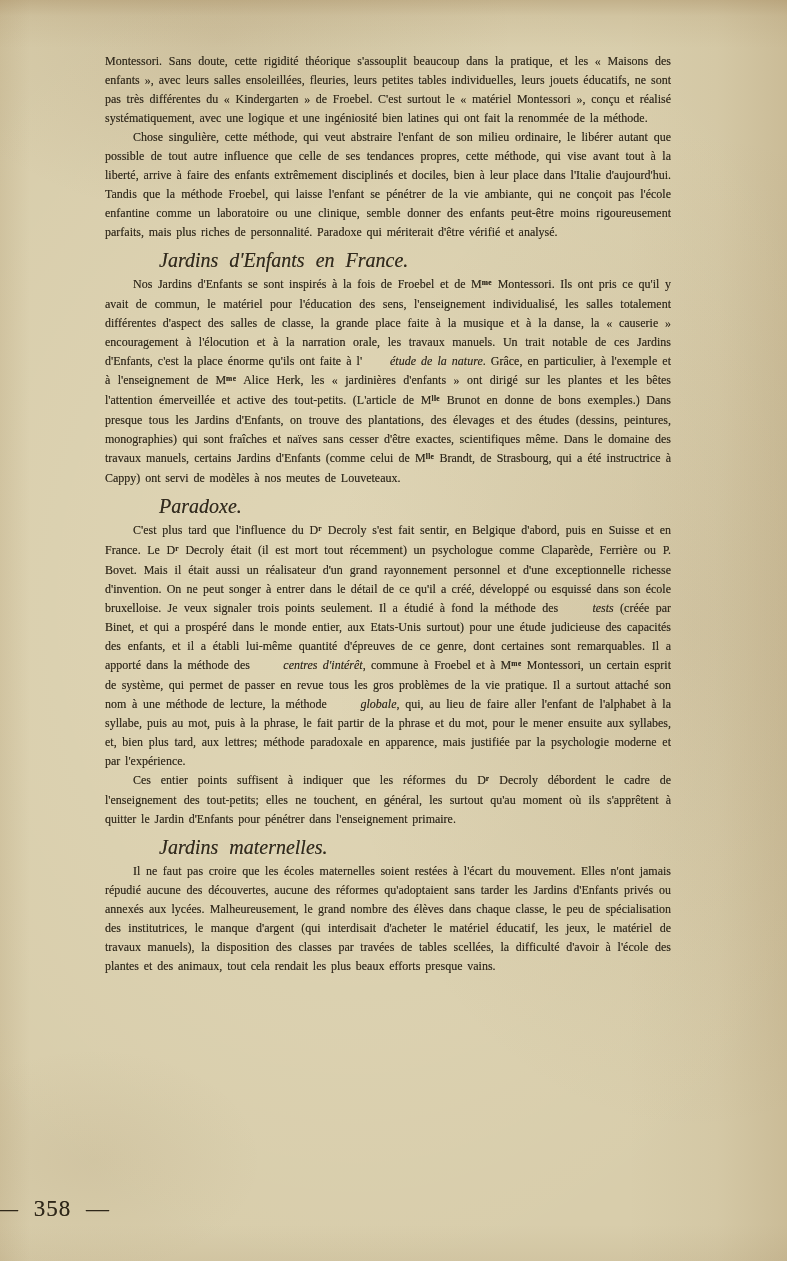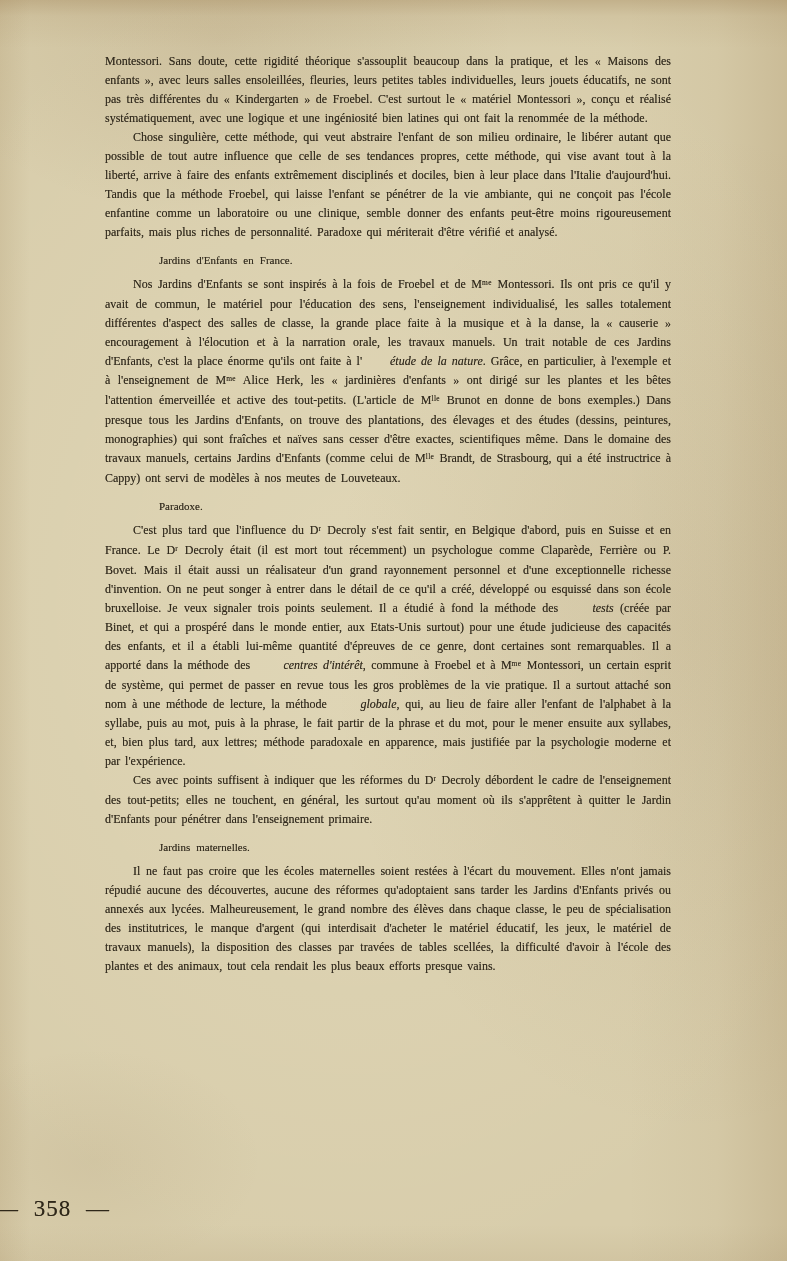--- a/index.html
+++ b/index.html
@@ -20,39 +20,39 @@
   }
   .text-column {
     position: absolute; left: 105px; top: 52px; width: 566px;
   }
   p.para {
     margin: 0; text-align: justify; font-size: 12px; line-height: 19px;
     word-spacing: 0.15em; text-shadow: 0 0 0.4px rgba(49,42,29,0.55);
   }
   p.para.indent { text-indent: 28px; }
   h2.heading {
-    margin: 9px 0 5px 54px; font-size: 11px; font-weight: normal;
+    margin: 9px 0 5px 54px; font-size: 20px; font-style: italic; font-weight: normal;
     line-height: 19px; word-spacing: 0.3em; text-shadow: 0 0 0.4px rgba(49,42,29,0.55);
   }
   .italic { font-style: italic; margin-left: 28px; }
-  .sup { font-size: 62%; position: relative; top: -0.45em; letter-spacing: 0.4px; }
+  .sup { font-size: 62%; position: relative; top: -0.45em; letter-spacing: 0.4px; font-weight: bold; }
   .page-number {
     position: absolute; left: -5px; top: 1196px; font-size: 23px;
     letter-spacing: 1px; word-spacing: 8px; color: #2e2719;
     text-shadow: 0 0 0.5px rgba(46,39,25,0.6); white-space: nowrap;
   }
 </style>
 </head>
 <body>
 
 <div class="text-column">
     <p class="para"><span>Montessori. Sans doute, cette rigidité théorique s'assouplit beaucoup dans la pratique, et les « Maisons des enfants », avec leurs salles ensoleillées, fleuries, leurs petites tables individuelles, leurs jouets éducatifs, ne sont pas très différentes du « Kindergarten » de Froebel. C'est surtout le « matériel Montessori », conçu et réalisé systématiquement, avec une logique et une ingéniosité bien latines qui ont fait la renommée de la méthode.</span></p>
     <p class="para indent"><span>Chose singulière, cette méthode, qui veut abstraire l'enfant de son milieu ordinaire, le libérer autant que possible de tout autre influence que celle de ses tendances propres, cette méthode, qui vise avant tout à la liberté, arrive à faire des enfants extrêmement disciplinés et dociles, bien à leur place dans l'Italie d'aujourd'hui. Tandis que la méthode Froebel, qui laisse l'enfant se pénétrer de la vie ambiante, qui ne conçoit pas l'école enfantine comme un laboratoire ou une clinique, semble donner des enfants peut-être moins rigoureusement parfaits, mais plus riches de personnalité. Paradoxe qui mériterait d'être vérifié et analysé.</span></p>
     <h2 class="heading"><span>Jardins d'Enfants en France.</span></h2>
     <p class="para indent"><span>Nos Jardins d'Enfants se sont inspirés à la fois de Froebel et de M</span><span class="sup">me</span><span> Montessori. Ils ont pris ce qu'il y avait de commun, le matériel pour l'éducation des sens, l'enseignement individualisé, les salles totalement différentes d'aspect des salles de classe, la grande place faite à la musique et à la danse, la « causerie » encouragement à l'élocution et à la narration orale, les travaux manuels. Un trait notable de ces Jardins d'Enfants, c'est la place énorme qu'ils ont faite à l'</span><span class="italic">étude de la nature</span><span>. Grâce, en particulier, à l'exemple et à l'enseignement de M</span><span class="sup">me</span><span> Alice Herk, les « jardinières d'enfants » ont dirigé sur les plantes et les bêtes l'attention émerveillée et active des tout-petits. (L'article de M</span><span class="sup">lle</span><span> Brunot en donne de bons exemples.) Dans presque tous les Jardins d'Enfants, on trouve des plantations, des élevages et des études (dessins, peintures, monographies) qui sont fraîches et naïves sans cesser d'être exactes, scientifiques même. Dans le domaine des travaux manuels, certains Jardins d'Enfants (comme celui de M</span><span class="sup">lle</span><span> Brandt, de Strasbourg, qui a été instructrice à Cappy) ont servi de modèles à nos meutes de Louveteaux.</span></p>
     <h2 class="heading"><span>Paradoxe.</span></h2>
     <p class="para indent"><span>C'est plus tard que l'influence du D</span><span class="sup">r</span><span> Decroly s'est fait sentir, en Belgique d'abord, puis en Suisse et en France. Le D</span><span class="sup">r</span><span> Decroly était (il est mort tout récemment) un psychologue comme Claparède, Ferrière ou P. Bovet. Mais il était aussi un réalisateur d'un grand rayonnement personnel et d'une exceptionnelle richesse d'invention. On ne peut songer à entrer dans le détail de ce qu'il a créé, développé ou esquissé dans son école bruxelloise. Je veux signaler trois points seulement. Il a étudié à fond la méthode des </span><span class="italic">tests</span><span> (créée par Binet, et qui a prospéré dans le monde entier, aux Etats-Unis surtout) pour une étude judicieuse des capacités des enfants, et il a établi lui-même quantité d'épreuves de ce genre, dont certaines sont remarquables. Il a apporté dans la méthode des </span><span class="italic">centres d'intérêt</span><span>, commune à Froebel et à M</span><span class="sup">me</span><span> Montessori, un certain esprit de système, qui permet de passer en revue tous les gros problèmes de la vie pratique. Il a surtout attaché son nom à une méthode de lecture, la méthode </span><span class="italic">globale</span><span>, qui, au lieu de faire aller l'enfant de l'alphabet à la syllabe, puis au mot, puis à la phrase, le fait partir de la phrase et du mot, pour le mener ensuite aux syllabes, et, bien plus tard, aux lettres; méthode paradoxale en apparence, mais justifiée par la psychologie moderne et par l'expérience.</span></p>
-    <p class="para indent"><span>Ces avec points suffisent à indiquer que les réformes du D</span><span class="sup">r</span><span> Decroly débordent le cadre de l'enseignement des tout-petits; elles ne touchent, en général, les surtout qu'au moment où ils s'apprêtent à quitter le Jardin d'Enfants pour pénétrer dans l'enseignement primaire.</span></p>
+    <p class="para indent"><span>Ces entier points suffisent à indiquer que les réformes du D</span><span class="sup">r</span><span> Decroly débordent le cadre de l'enseignement des tout-petits; elles ne touchent, en général, les surtout qu'au moment où ils s'apprêtent à quitter le Jardin d'Enfants pour pénétrer dans l'enseignement primaire.</span></p>
     <h2 class="heading"><span>Jardins maternelles.</span></h2>
     <p class="para indent"><span>Il ne faut pas croire que les écoles maternelles soient restées à l'écart du mouvement. Elles n'ont jamais répudié aucune des découvertes, aucune des réformes qu'adoptaient sans tarder les Jardins d'Enfants privés ou annexés aux lycées. Malheureusement, le grand nombre des élèves dans chaque classe, le peu de spécialisation des institutrices, le manque d'argent (qui interdisait d'acheter le matériel éducatif, les jeux, le matériel de travaux manuels), la disposition des classes par travées de tables scellées, la difficulté d'avoir à l'école des plantes et des animaux, tout cela rendait les plus beaux efforts presque vains.</span></p>
   </div>
 
 <div class="page-number">— 358 —</div>
 
 </body></html>

